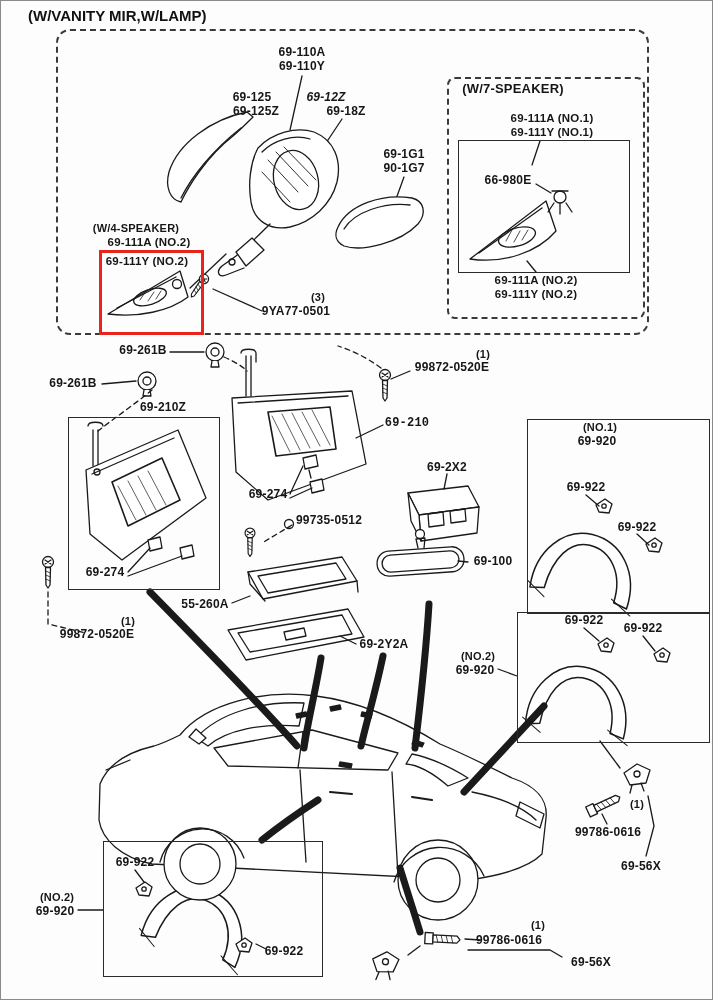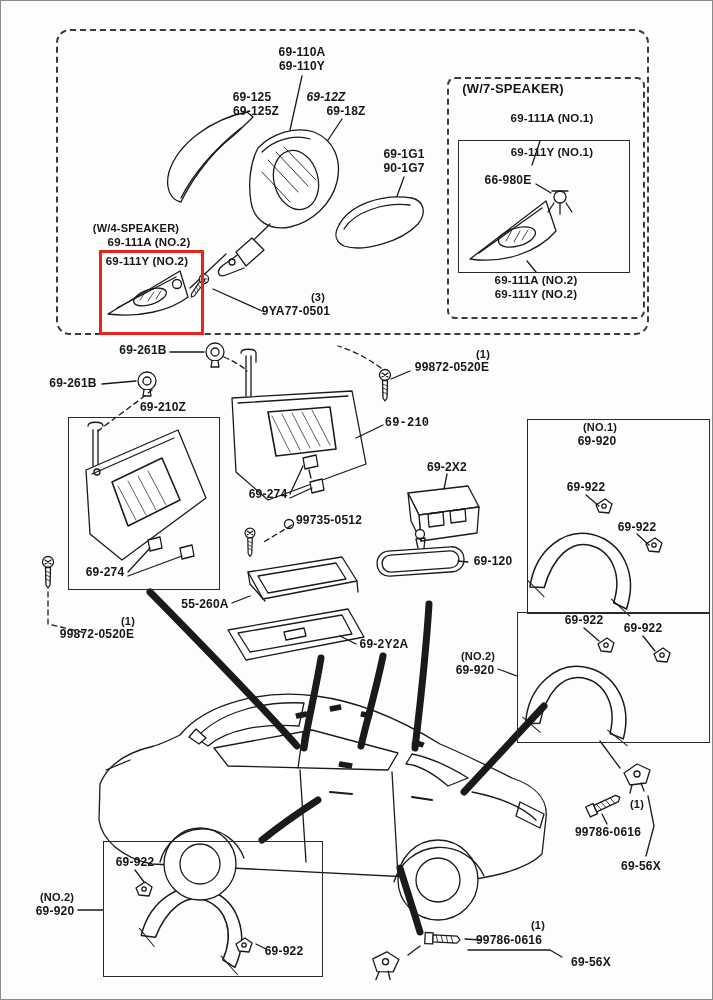--- a/index.html
+++ b/index.html
@@ -267,30 +267,31 @@
 
   <div class="dashedbox r14" style="left:56px;top:29px;width:589px;height:302px;"></div>
   <div class="dashedbox r8" style="left:447px;top:77px;width:194px;height:238px;"></div>
   <div class="box" style="left:458px;top:140px;width:170px;height:131px;"></div>
   <div class="redbox" style="left:99px;top:250px;width:99px;height:79px;"></div>
   <div class="box" style="left:68px;top:417px;width:150px;height:171px;"></div>
   <div class="box" style="left:527px;top:419px;width:181px;height:193px;"></div>
   <div class="box" style="left:517px;top:612px;width:191px;height:129px;"></div>
   <div class="box" style="left:103px;top:841px;width:218px;height:134px;"></div>
 
+  <div class="title">(W/VANITY MIR,W/LAMP)</div>
 
   <div class="lbl" style="left:302px;top:46px;">69-110A</div>
   <div class="lbl" style="left:302px;top:60px;text-align:center;">69-110Y</div>
   <div class="lbl" style="left:252px;top:91px;">69-125</div>
   <div class="lbl" style="left:256px;top:105px;">69-125Z</div>
   <div class="lbl" style="left:326px;top:91px;font-style:italic;">69-12Z</div>
   <div class="lbl" style="left:346px;top:105px;">69-18Z</div>
   <div class="lbl hdr" style="left:513px;top:82px;">(W/7-SPEAKER)</div>
   <div class="lbl md" style="left:552px;top:112px;">69-111A (NO.1)</div>
-  <div class="lbl md" style="left:552px;top:126px;margin-top:20px;">69-111Y (NO.1)</div>
+  <div class="lbl md" style="left:552px;top:126px;">69-111Y (NO.1)</div>
   <div class="lbl" style="left:404px;top:148px;">69-1G1</div>
   <div class="lbl" style="left:404px;top:162px;">90-1G7</div>
   <div class="lbl" style="left:508px;top:174px;">66-980E</div>
   <div class="lbl sm" style="left:136px;top:222px;">(W/4-SPEAKER)</div>
   <div class="lbl md" style="left:149px;top:236px;">69-111A (NO.2)</div>
   <div class="lbl md" style="left:147px;top:255px;">69-111Y (NO.2)</div>
   <div class="lbl sm" style="left:318px;top:291px;">(3)</div>
   <div class="lbl" style="left:296px;top:305px;">9YA77-0501</div>
   <div class="lbl md" style="left:536px;top:274px;">69-111A (NO.2)</div>
   <div class="lbl md" style="left:536px;top:288px;">69-111Y (NO.2)</div>
@@ -301,21 +302,21 @@
   <div class="lbl" style="left:452px;top:361px;">99872-0520E</div>
   <div class="lbl" style="left:163px;top:401px;">69-210Z</div>
   <div class="lbl" style="left:407px;top:417px;font-family:Liberation Mono, monospace;">69-210</div>
   <div class="lbl" style="left:268px;top:488px;">69-274</div>
   <div class="lbl" style="left:105px;top:566px;">69-274</div>
   <div class="lbl sm" style="left:128px;top:615px;">(1)</div>
   <div class="lbl" style="left:97px;top:628px;">99872-0520E</div>
 
   <div class="lbl" style="left:447px;top:461px;">69-2X2</div>
   <div class="lbl" style="left:329px;top:514px;">99735-0512</div>
-  <div class="lbl" style="left:493px;top:555px;">69-120</div>
+  <div class="lbl" style="left:493px;top:555px;">69-100</div>
   <div class="lbl" style="left:205px;top:598px;">55-260A</div>
   <div class="lbl" style="left:384px;top:638px;">69-2Y2A</div>
 
   <div class="lbl sm" style="left:600px;top:421px;">(NO.1)</div>
   <div class="lbl" style="left:597px;top:435px;">69-920</div>
   <div class="lbl" style="left:586px;top:481px;">69-922</div>
   <div class="lbl" style="left:637px;top:521px;">69-922</div>
   <div class="lbl" style="left:584px;top:614px;">69-922</div>
   <div class="lbl" style="left:643px;top:622px;">69-922</div>
   <div class="lbl sm" style="left:478px;top:650px;">(NO.2)</div>

